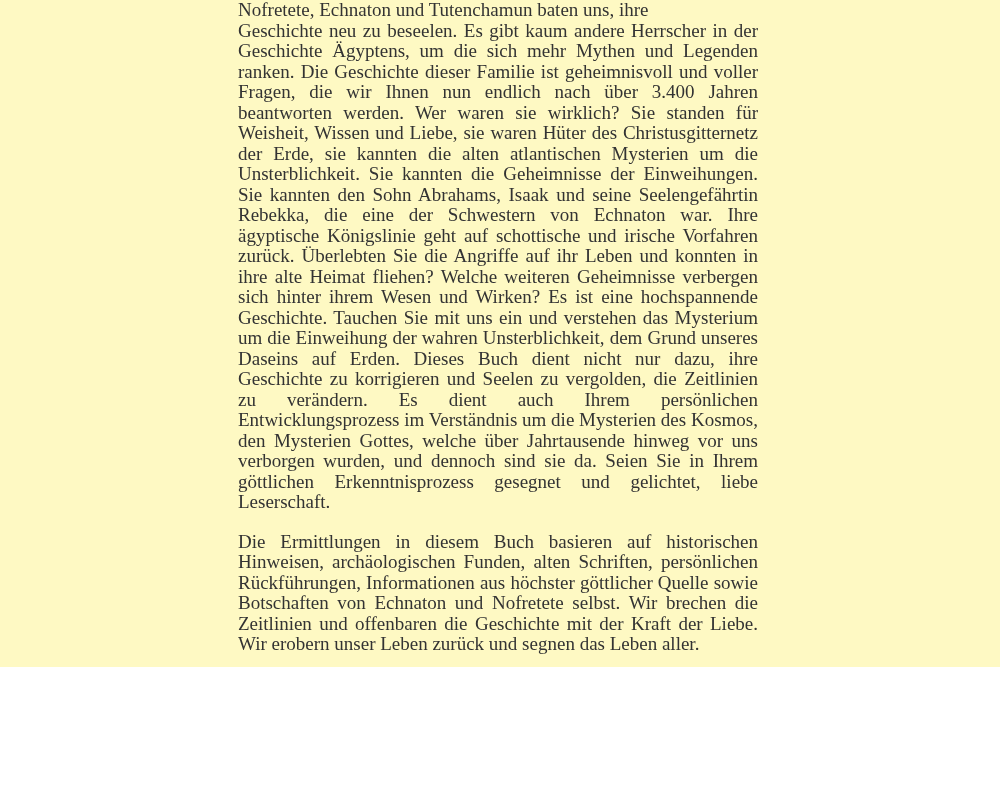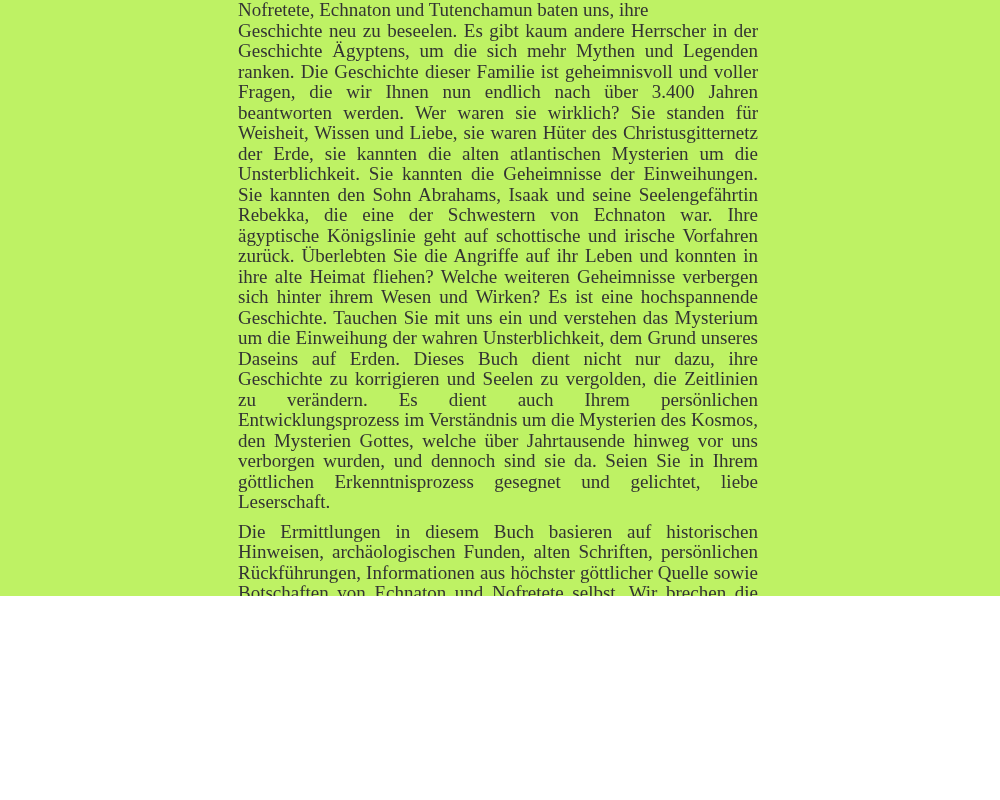--- a/index.html
+++ b/index.html
@@ -3,42 +3,42 @@
 <meta charset="utf-8">
 <style>
   html, body {
     margin: 0;
     padding: 0;
     background: #ffffff;
   }
   .page {
     position: relative;
     width: 1000px;
-    height: 596px;
-    background: #bef264;
+    height: 667px;
+    background: #fef9c3;
     overflow: hidden;
     font-family: "Liberation Serif", serif;
   }
   .blurb {
     position: absolute;
     left: 238px;
     top: 0px;
     width: 520px;
     color: #333333;
     font-size: 19px;
     line-height: 20.5px;
     text-align: justify;
     hyphens: none;
   }
   .blurb p {
     margin: 0;
     padding: 0;
   }
   .blurb p + p {
-    margin-top: 9px;
+    margin-top: 19px;
   }
   .barcode-box {
     position: absolute;
     left: 231px;
     top: 755px;
     width: 149px;
     height: 45px;
     background: #ffffff;
   }
   .barcode-bars {

